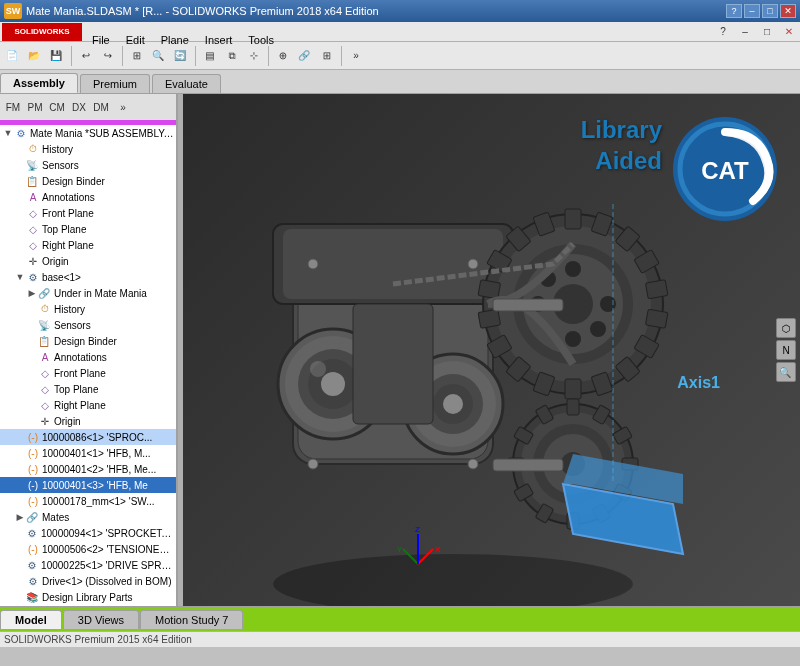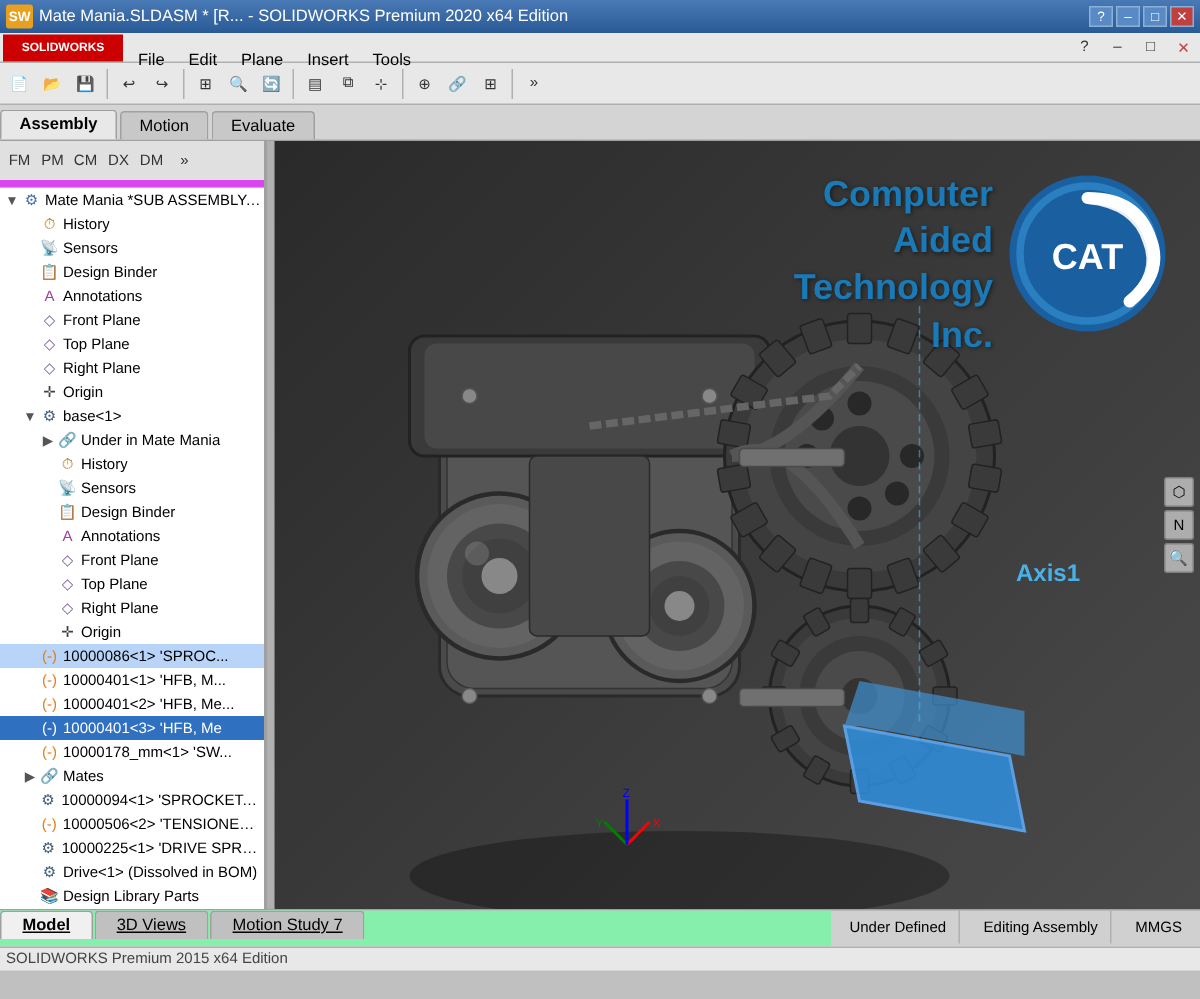--- a/index.html
+++ b/index.html
@@ -236,25 +236,24 @@
       padding: 0 8px;
       border-right: 1px solid #b0b0b0;
       height: 100%;
       display: flex; align-items: center;
     }
     .status-item:last-child { border-right: none; }
 
     
     .bottom-tabs {
       height: 24px;
-      background: #86efac;
-      display: flex;
-      align-items: flex-start;
+      background: #84cc16;
+      display: flex;
+      align-items: center;
       border-top: 1px solid #a0a0a0;
-      text-decoration: underline;
     }
     .bottom-tab {
       padding: 3px 14px;
       border: 1px solid #a0a0a0;
       border-bottom: none;
       background: #c0c0c0;
       cursor: pointer;
       font-size: 11px;
       border-radius: 3px 3px 0 0;
       margin-right: 1px;
@@ -297,21 +296,21 @@
       position: absolute;
       bottom: 30px;
       left: 210px;
     }
   </style>
 </head>
 <body>
 
 <div class="title-bar">
   <div class="title-bar-logo">SW</div>
-  <span class="title-text">Mate Mania.SLDASM * [R... - SOLIDWORKS Premium 2020 x64 Edition</span>
+  <span class="title-text">Mate Mania.SLDASM * [R... - SOLIDWORKS Premium 2018 x64 Edition</span>
   <div class="title-controls">
     <div class="title-btn">?</div>
     <div class="title-btn">–</div>
     <div class="title-btn">□</div>
     <div class="title-btn close">✕</div>
   </div>
 </div>
 
 <div class="menu-bar">
   <div class="sw-logo">
@@ -348,21 +347,21 @@
 
   <div class="toolbar-btn">⊕</div>
   <div class="toolbar-btn">🔗</div>
   <div class="toolbar-btn">⊞</div>
   <div class="toolbar-separator"></div>
   <div class="toolbar-btn">»</div>
 </div>
 
 <div class="tabs-bar">
   <div class="tab active">Assembly</div>
-  <div class="tab">Motion</div>
+  <div class="tab">Premium</div>
   <div class="tab">Evaluate</div>
 </div>
 
 <div class="main-area">
 
   <div class="left-panel">
 
     <div class="panel-toolbar">
       <div class="toolbar-btn" title="Feature Manager">FM</div>
       <div class="toolbar-btn" title="Property Manager">PM</div>
@@ -690,22 +689,21 @@
 
       <rect x="140" y="200" width="80" height="120" rx="5" fill="#484848" stroke="#2a2a2a" stroke-width="1"></rect>
 
       <line x1="400" y1="100" x2="400" y2="380" stroke="#4ab0e8" stroke-width="1" stroke-dasharray="5,3" opacity="0.6"></line>
     </svg>
 
     <div class="cat-logo">
       <div style="display:flex; align-items:flex-start; justify-content:flex-end;">
         <div style="margin-right:8px; text-align:right;">
           <div class="company-name">
-            <div style="color:#1a7ab8; font-size:24px; font-weight:bold;">Computer Aided</div>
-            <div style="color:#1a7ab8; font-size:24px; font-weight:bold;">Technology Inc.</div>
+            <div style="color:#1a7ab8; font-size:24px; font-weight:bold;">Library Aided</div>
           </div>
         </div>
 
         <div style="position:relative; width:110px; height:110px; flex-shrink:0;">
           <svg width="110" height="110" viewBox="0 0 110 110">
 
             <circle cx="55" cy="55" r="52" fill="#1a5fa0"></circle>
 
             <circle cx="55" cy="55" r="45" fill="none" stroke="#2a7fc0" stroke-width="5"></circle>
 
@@ -741,23 +739,18 @@
 
 <div style="display:flex; flex-direction:column;">
   <div style="display:flex; align-items:stretch; background:#d0d0d0; border-top:1px solid #a0a0a0;">
 
     <div class="bottom-tabs" style="border:none; flex:1;">
       <div class="bottom-tab active">Model</div>
       <div class="bottom-tab">3D Views</div>
       <div class="bottom-tab">Motion Study 7</div>
     </div>
 
-    <div class="status-bar" style="flex:none; border:none; background:transparent;">
-      <div class="status-item">Under Defined</div>
-      <div class="status-item">Editing Assembly</div>
-      <div class="status-item">MMGS</div>
-    </div>
   </div>
 
   <div class="version-bar">
     <span>SOLIDWORKS Premium 2015 x64 Edition</span>
   </div>
 </div>
 
 </body></html>

